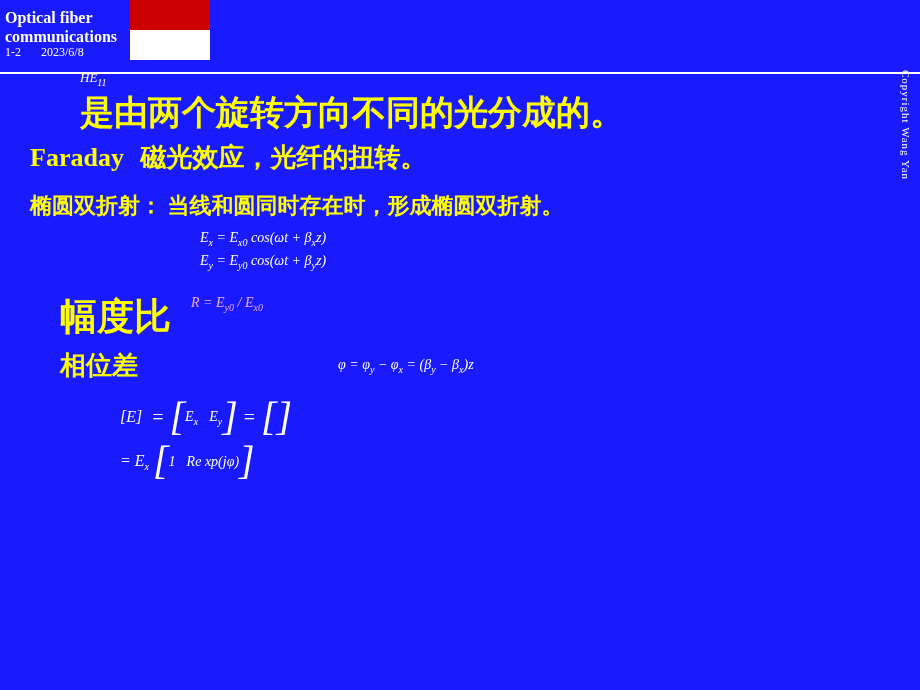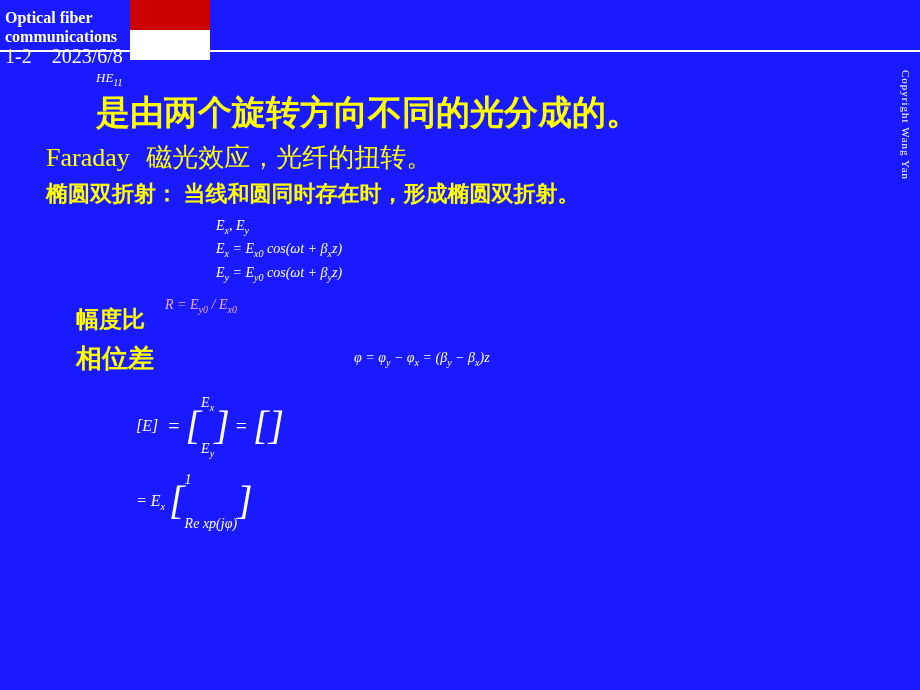--- a/index.html
+++ b/index.html
@@ -11,21 +11,21 @@
       overflow: hidden;
       position: relative;
     }
 
     
     #header {
       position: absolute;
       top: 0;
       left: 0;
       width: 100%;
-      height: 52px;
+      height: 74px;
       background-color: #1a1aff;
       border-bottom: 2px solid #ffffff;
       display: flex;
       align-items: center;
     }
 
     #logo-block {
       position: absolute;
       top: 0;
       left: 130px;
@@ -55,21 +55,21 @@
       font-size: 16px;
       font-weight: bold;
       line-height: 1.2;
     }
 
     #slide-info {
       position: absolute;
       top: 45px;
       left: 5px;
       color: #ffffff;
-      font-size: 20px;
+      font-size: 12px;
       display: flex;
       gap: 20px;
     }
 
     
     #copyright {
       position: absolute;
       top: 70px;
       right: 8px;
       color: #ffffff;
@@ -78,21 +78,21 @@
       text-orientation: mixed;
       letter-spacing: 1px;
     }
 
     
     #content {
       position: absolute;
       top: 65px;
       left: 0;
       width: 900px;
-      padding: 5px 36px;
+      padding: 5px 20px;
     }
 
     .he11-label {
       color: #ffffff;
       font-size: 13px;
       font-style: italic;
       margin-bottom: 2px;
       margin-left: 60px;
     }
 
@@ -100,22 +100,22 @@
       color: #ffff00;
       font-size: 34px;
       font-weight: bold;
       margin-bottom: 4px;
       margin-left: 60px;
     }
 
     .line2 {
       color: #ffff00;
       font-size: 26px;
-      font-weight: normal;
-      margin-bottom: 4px;
+      font-weight: bold;
+      margin-bottom: 16px;
       margin-left: 10px;
     }
 
     .line3 {
       color: #ffff00;
       font-size: 22px;
       font-weight: bold;
       margin-bottom: 6px;
       margin-left: 10px;
     }
@@ -127,21 +127,21 @@
 
     .math-line {
       color: #ffffff;
       font-size: 14px;
       font-style: italic;
       line-height: 1.6;
     }
 
     .amplitude-label {
       color: #ffff00;
-      font-size: 23px;
+      font-size: 37px;
       font-weight: bold;
       margin-left: 40px;
       margin-top: 10px;
       margin-bottom: 2px;
     }
 
     .phase-label {
       color: #ffff00;
       font-size: 26px;
       font-weight: bold;
@@ -181,23 +181,23 @@
       line-height: 1;
     }
     .bracket-right {
       font-size: 40px;
       font-weight: 100;
       line-height: 1;
     }
 
     .matrix-col {
       display: flex;
-      flex-direction: column;
+      flex-direction: row;
       align-items: flex-start;
-      gap: 19px;
+      gap: 11px;
     }
 
     .equals-sign {
       font-size: 20px;
       margin: 0 6px;
       font-style: normal;
     }
     sub {
       font-size: 10px;
     }
@@ -239,23 +239,20 @@
     <span>Faraday</span>
     <span style="margin-left:10px;">磁光效应，光纤的扭转。</span>
   </div>
 
   <div class="line3">
     <span>椭圆双折射：</span>
     <span>当线和圆同时存在时，形成椭圆双折射。</span>
   </div>
 
   <div class="math-block">
-    <div class="math-line">
-      <i>E</i><sub>x</sub>, <i>E</i><sub>y</sub>
-    </div>
     <div class="math-line">
       <i>E</i><sub>x</sub> = <i>E</i><sub>x0</sub> cos(ω<i>t</i> + β<sub>x</sub><i>z</i>)
     </div>
     <div class="math-line">
       <i>E</i><sub>y</sub> = <i>E</i><sub>y0</sub> cos(ω<i>t</i> + β<sub>y</sub><i>z</i>)
     </div>
   </div>
 
   <div style="display:flex; align-items:center; margin-top:8px;">
     <div class="amplitude-label">幅度比</div>

